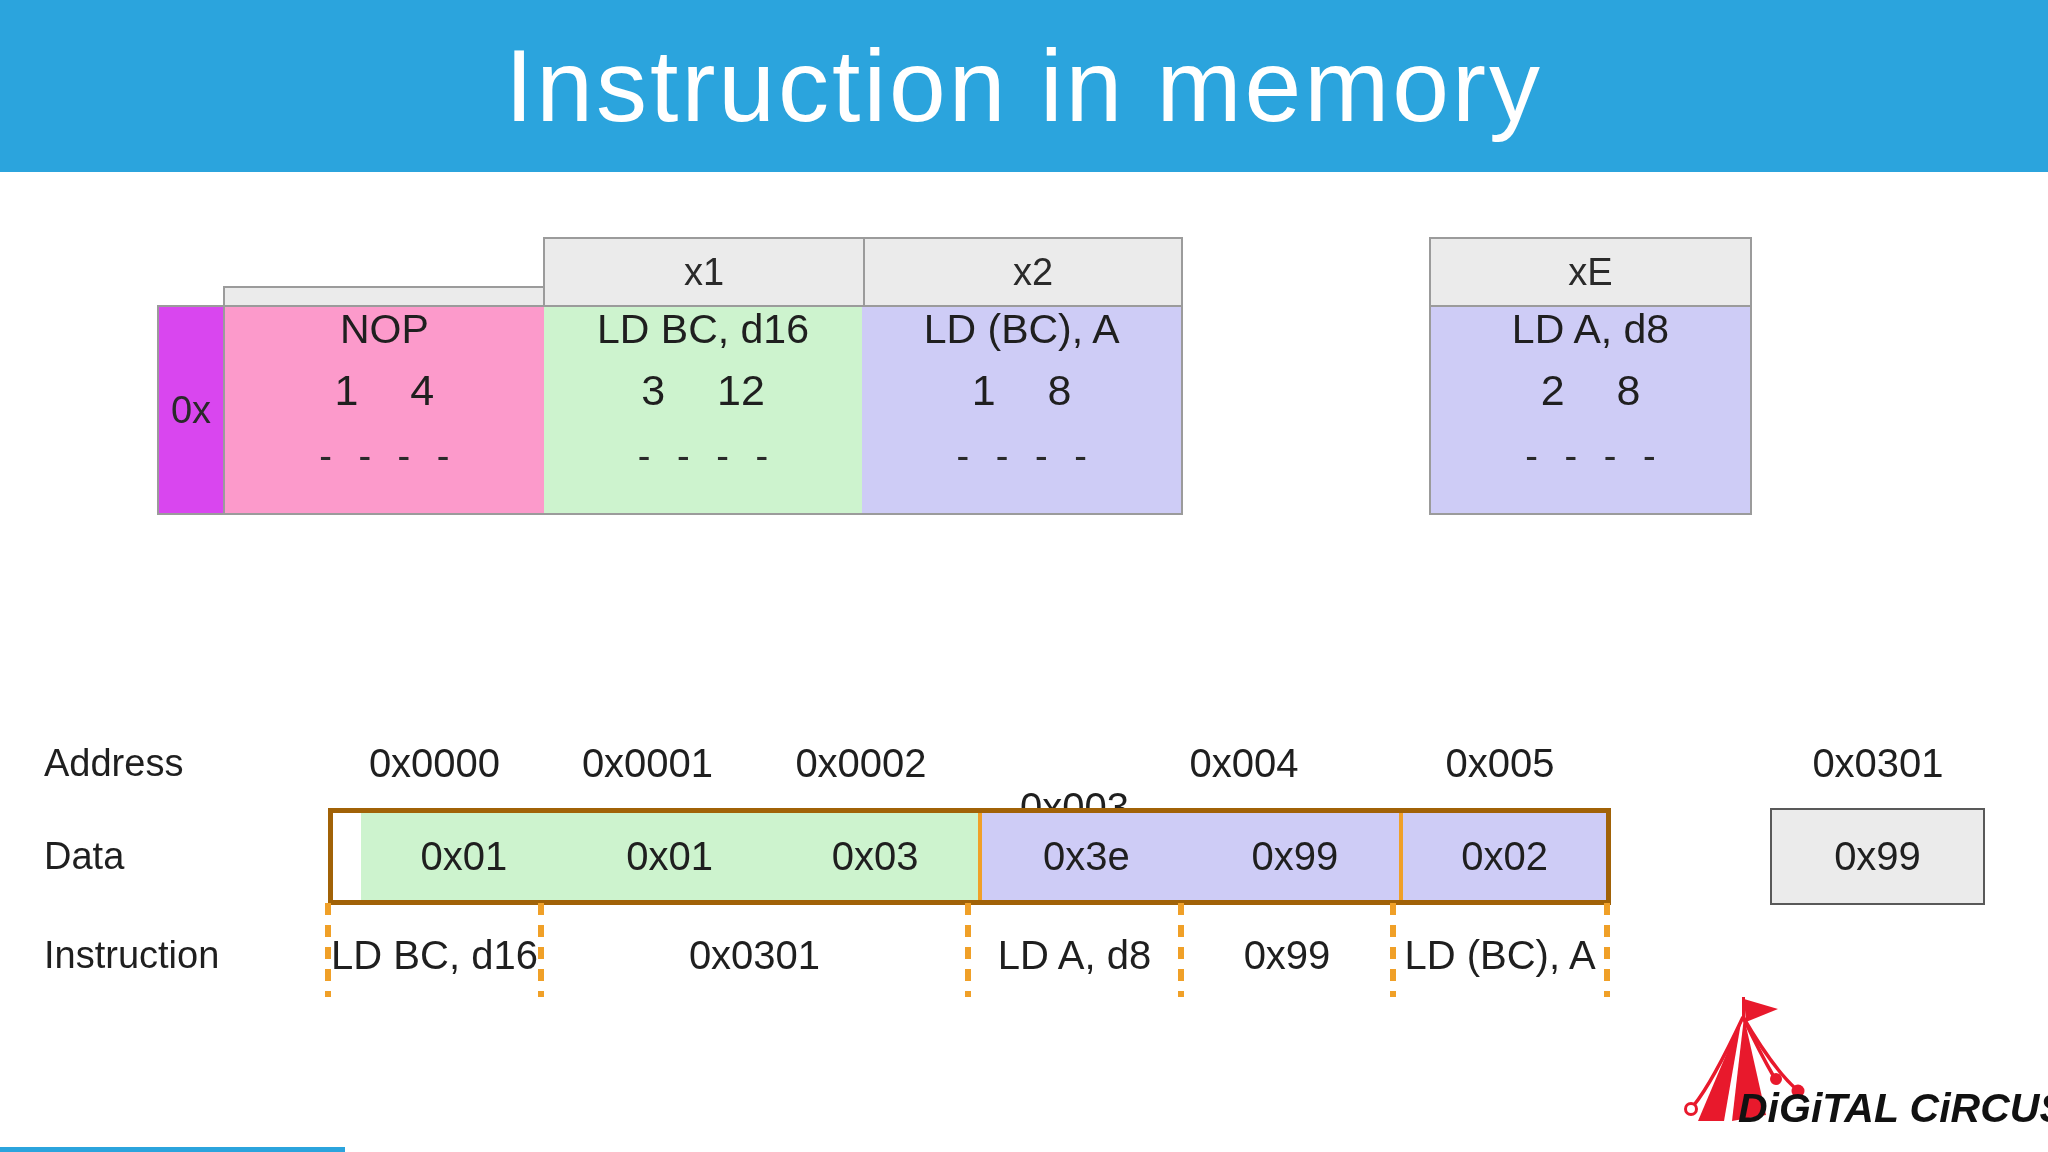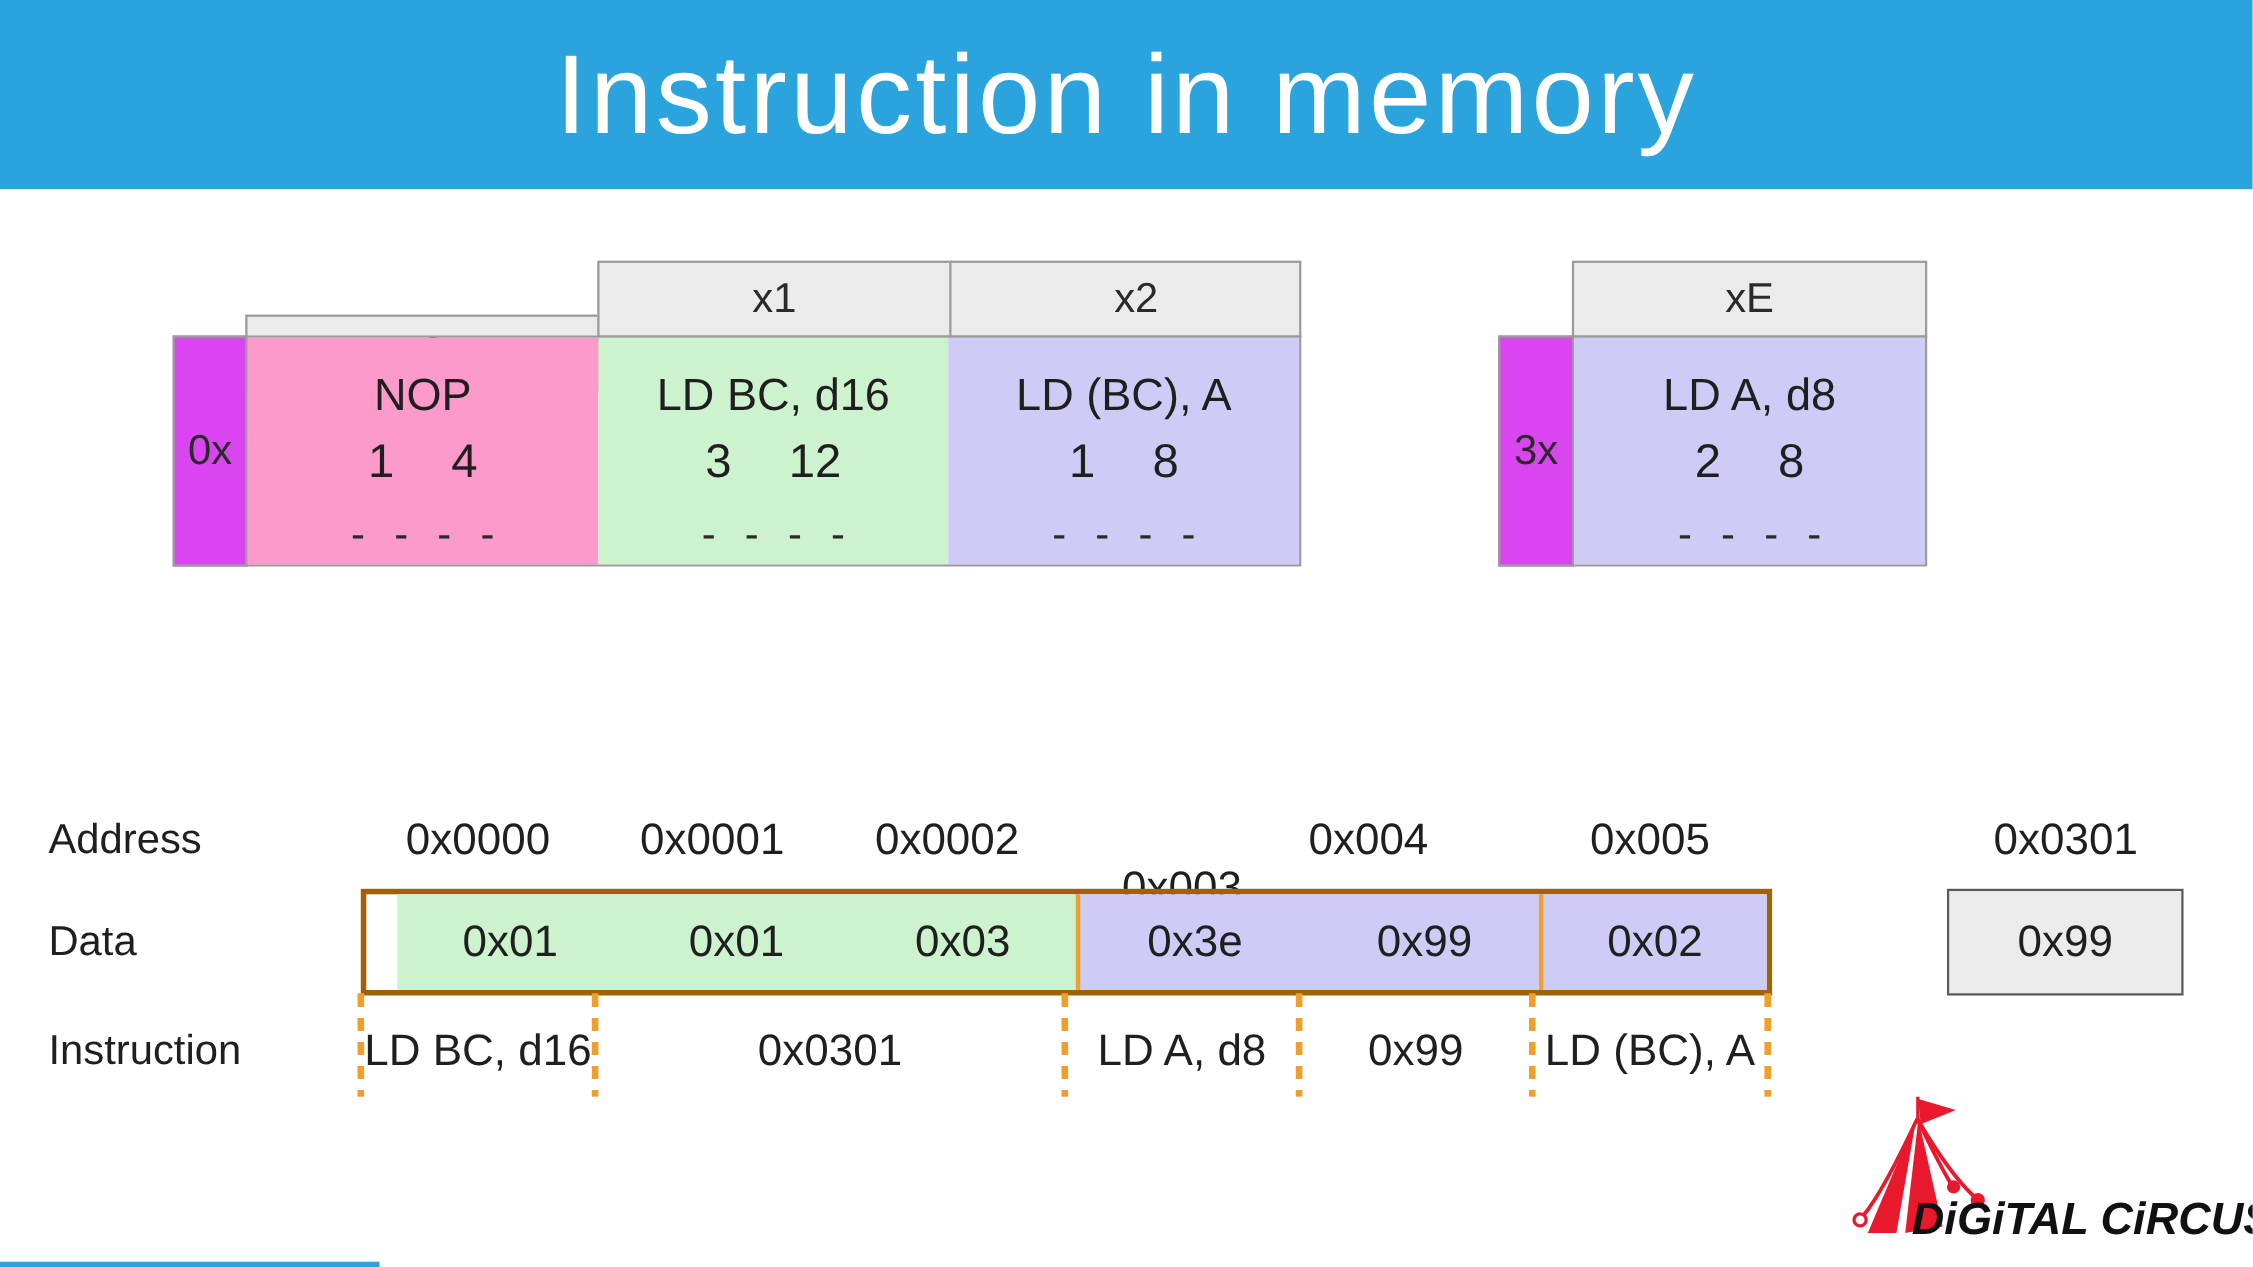--- a/index.html
+++ b/index.html
@@ -22,21 +22,21 @@
     display:flex; align-items:center; justify-content:center;
     font-size:38px; color:#2a2a2a;
   }
   .row-label {
     background:#d946ef; border:2px solid #9b9b9b;
     display:flex; align-items:center; justify-content:center;
     font-size:38px; color:#2a2a2a;
   }
   .op-row { border:2px solid #9b9b9b; display:flex; }
   .op-cell { flex:1 1 0; display:flex; flex-direction:column; align-items:center; }
-  .op-name  { margin-top:30px; font-size:41px; line-height:44px; white-space:pre; }
+  .op-name  { font-size:41px; line-height:44px; white-space:pre; }
   .op-bytes { margin-top:16px; font-size:43px; line-height:46px; white-space:pre; word-spacing:14px; }
   .op-flags { margin-top:22px; font-size:38px; line-height:42px; white-space:pre; word-spacing:16px; color:#2a2a2a; }
 
   .bg-pink   { background:#FC9ACB; }
   .bg-green  { background:#CDF3CE; }
   .bg-purple { background:#CECCF6; }
 
   
   .mem-label { font-size:38px; line-height:46px; color:#1f1f1f; }
   .addr-slot, .instr-slot {
@@ -92,21 +92,20 @@
       <div class="op-flags">- - - -</div>
     </div>
     <div class="op-cell bg-purple">
       <div class="op-name">LD (BC), A</div>
       <div class="op-bytes">1  8</div>
       <div class="op-flags">- - - -</div>
     </div>
   </div>
 
   <div class="abs hdr-cell" style="left:1429px; top:237px; width:323px;">xE</div>
-  <div class="abs row-label" style="left:1362px; top:305px; width:69px; height:210px;">3x</div>
   <div class="abs op-row" style="left:1429px; top:305px; width:323px; height:210px;">
     <div class="op-cell bg-purple">
       <div class="op-name">LD A, d8</div>
       <div class="op-bytes">2  8</div>
       <div class="op-flags">- - - -</div>
     </div>
   </div>
 
   <div class="abs mem-label" style="left:44px; top:740px;">Address</div>
   <div class="abs mem-label" style="left:44px; top:833px;">Data</div>

